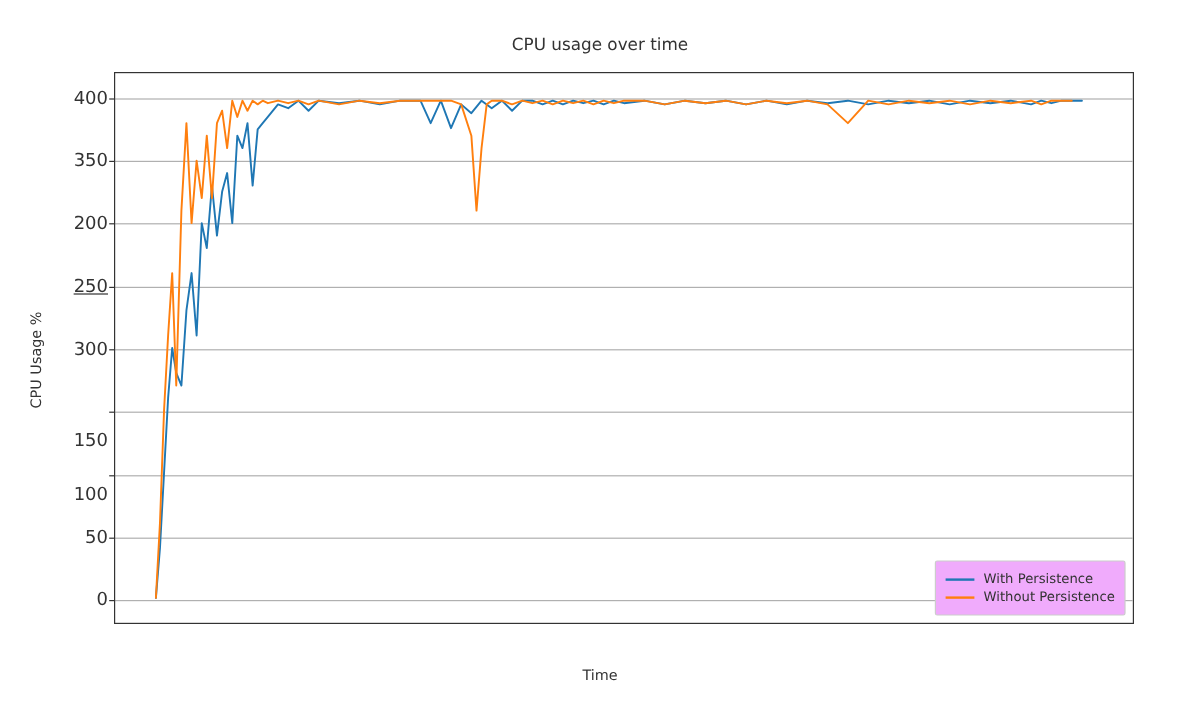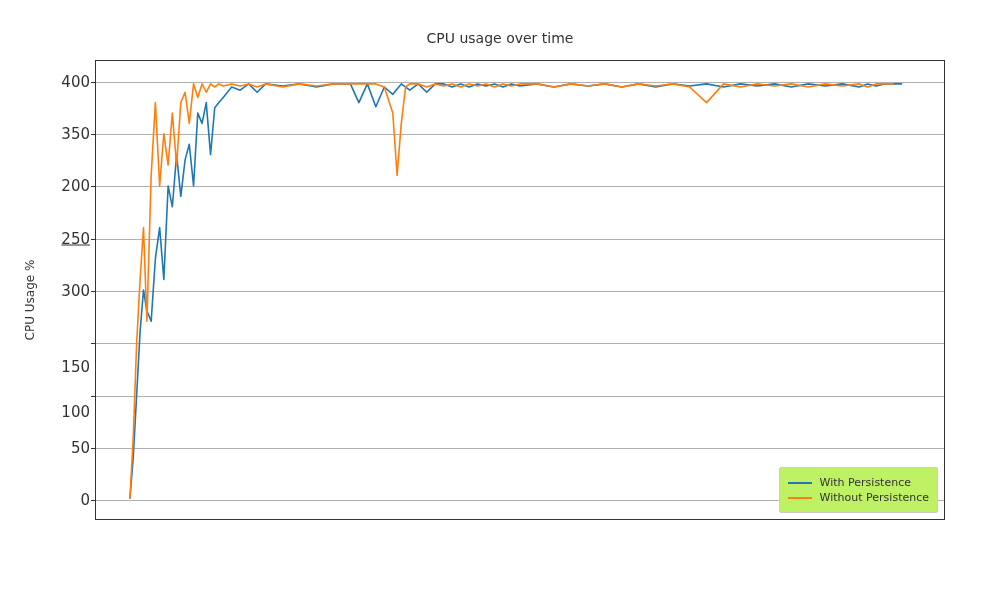--- a/index.html
+++ b/index.html
@@ -88,21 +88,21 @@
     position: absolute;
     left: 0;
     width: 100%;
     height: 0;
     border-top: 0.8px solid #b0b0b0;
   }
   .legend {
     position: absolute;
     right: 6px;
     bottom: 6px;
-    background: #bef264;
+    background: #f0abfc;
     border: 1px solid #cccccc;
     border-radius: 2px;
     padding: 6px 8px;
     font-size: 11px;
     color: #333;
   }
   .legend-row {
     display: flex;
     align-items: center;
     margin: 2px 0;
@@ -130,20 +130,23 @@
 <div class="figure">
 
   <div class="title">
     <span>CPU usage over time</span>
   </div>
 
   <div class="ylabel">
     <span>CPU Usage %</span>
   </div>
 
+  <div class="xlabel">
+    <span>Time</span>
+  </div>
 
   <div class="plot">
 
     <div id="yticks-container">
         <div class="gridline-h" style="top: 439.091px;"></div>
         <div class="ytick-mark" style="top: 439.091px;"></div>
         <div class="ytick" style="top: 439.091px;">0</div>
         <div class="gridline-h" style="top: 386.818px;"></div>
         <div class="ytick-mark" style="top: 386.818px;"></div>
         <div class="ytick" style="top: 386.818px;">50</div>

